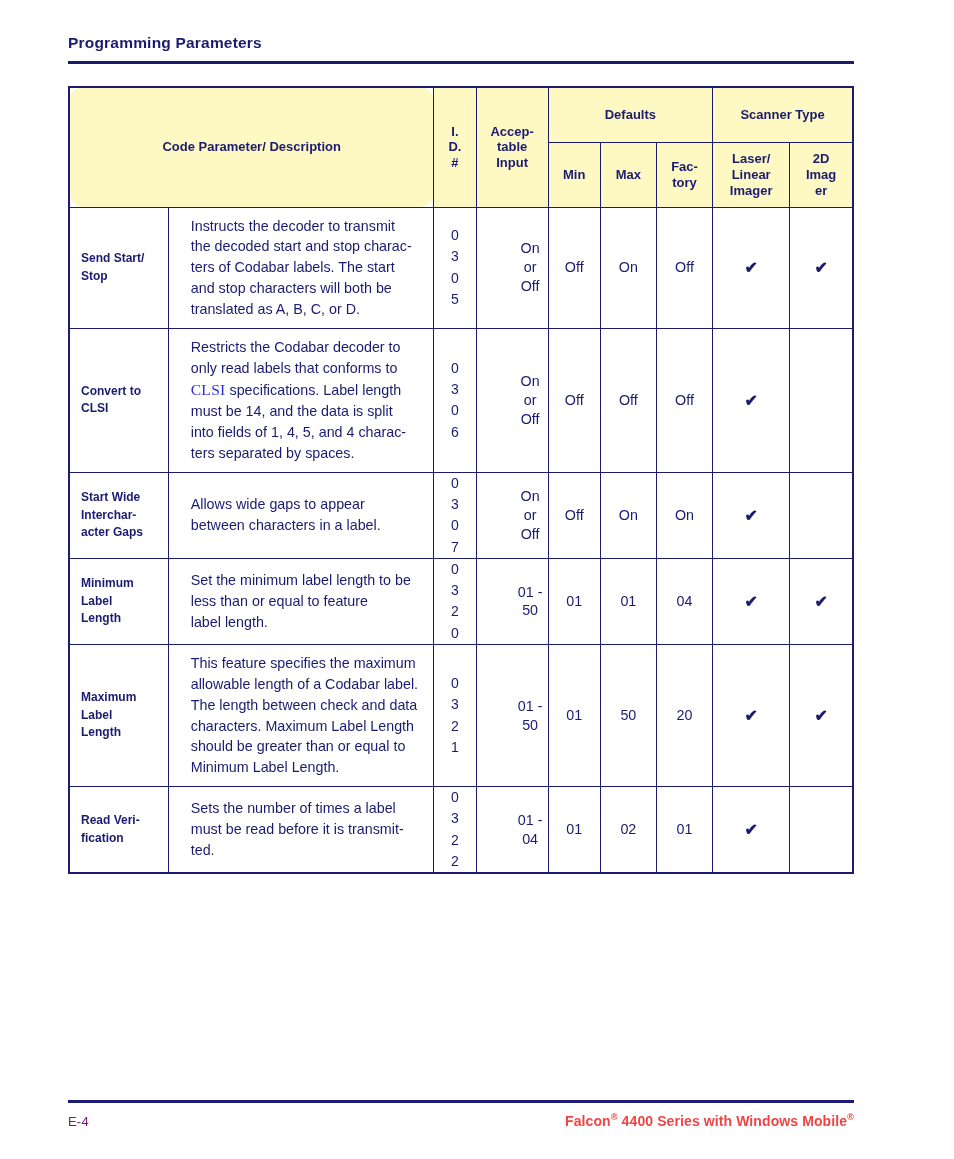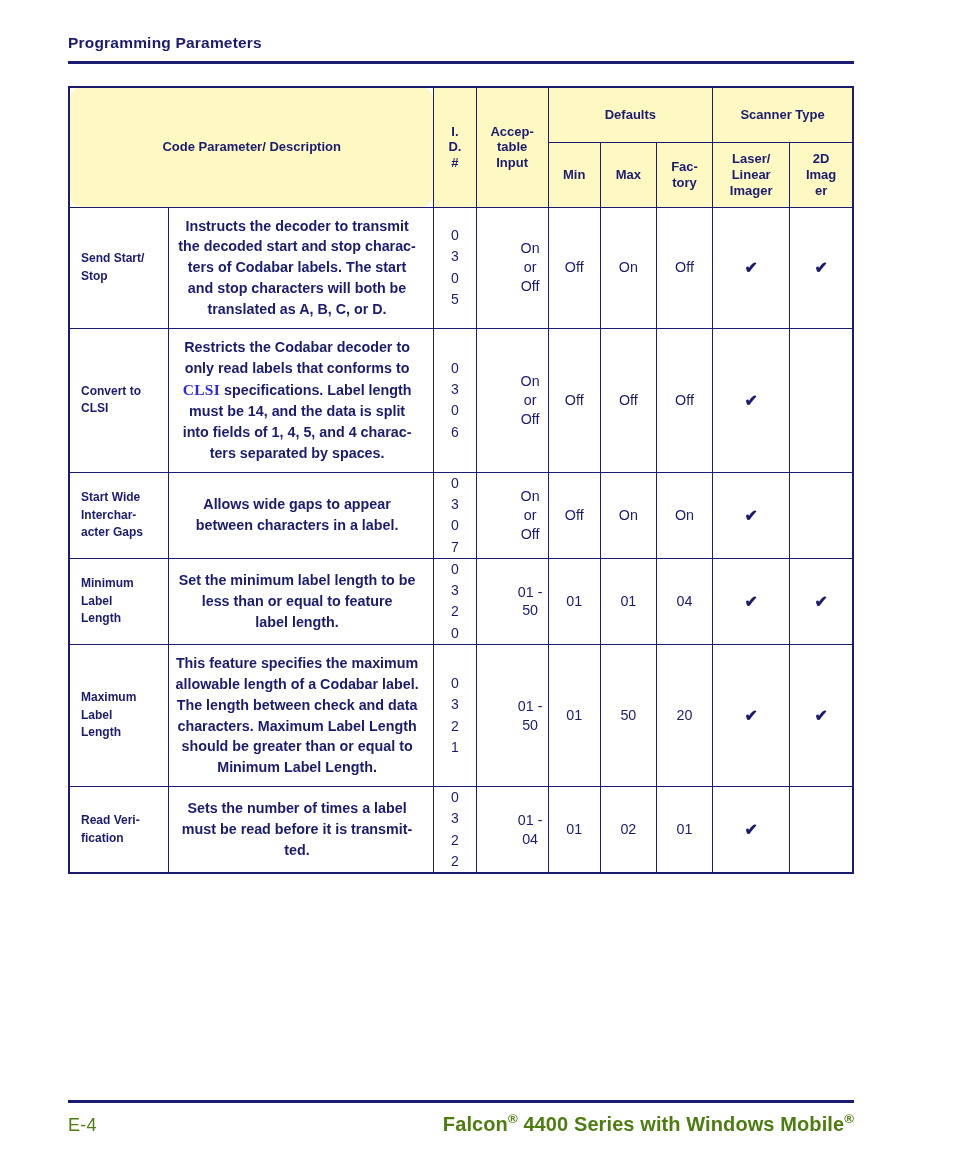--- a/index.html
+++ b/index.html
@@ -80,24 +80,23 @@
     font-size: 14.3px;
     line-height: 1.32;
   }
   td.c-name {
     font-weight: bold;
     font-size: 12px;
     padding: 6px 8px 6px 11px;
     line-height: 1.45;
   }
   td.c-desc {
-    padding: 8px 10px 8px 2px;
-    font-weight: bold;
+    padding: 8px 10px 8px 22px;
+    font-weight: normal;
     line-height: 1.46;
-    text-align: center;
   }
   td.c-id {
     text-align: center;
     font-size: 14px;
     line-height: 1.52;
     letter-spacing: 0;
   }
   td.c-id .d {
     display: block;
   }
@@ -135,28 +134,28 @@
     height: 3px;
     background: #1b1b6f;
   }
   .page-footer .row {
     margin-top: 10px;
     display: flex;
     align-items: baseline;
     justify-content: space-between;
   }
   .page-footer .pagenum {
-    font-size: 18px;
-    color: #4d7c0f;
+    font-size: 13px;
+    color: #701a75;
     letter-spacing: .2px;
   }
   .page-footer .doctitle {
-    font-size: 20px;
+    font-size: 14px;
     font-weight: bold;
-    color: #4d7c0f;
+    color: #ef4444;
     letter-spacing: .1px;
     white-space: nowrap;
     margin-left: 44px;
   }
   .page-footer .doctitle sup {
     font-size: .66em;
     vertical-align: super;
     line-height: 0;
   }
 </style>

